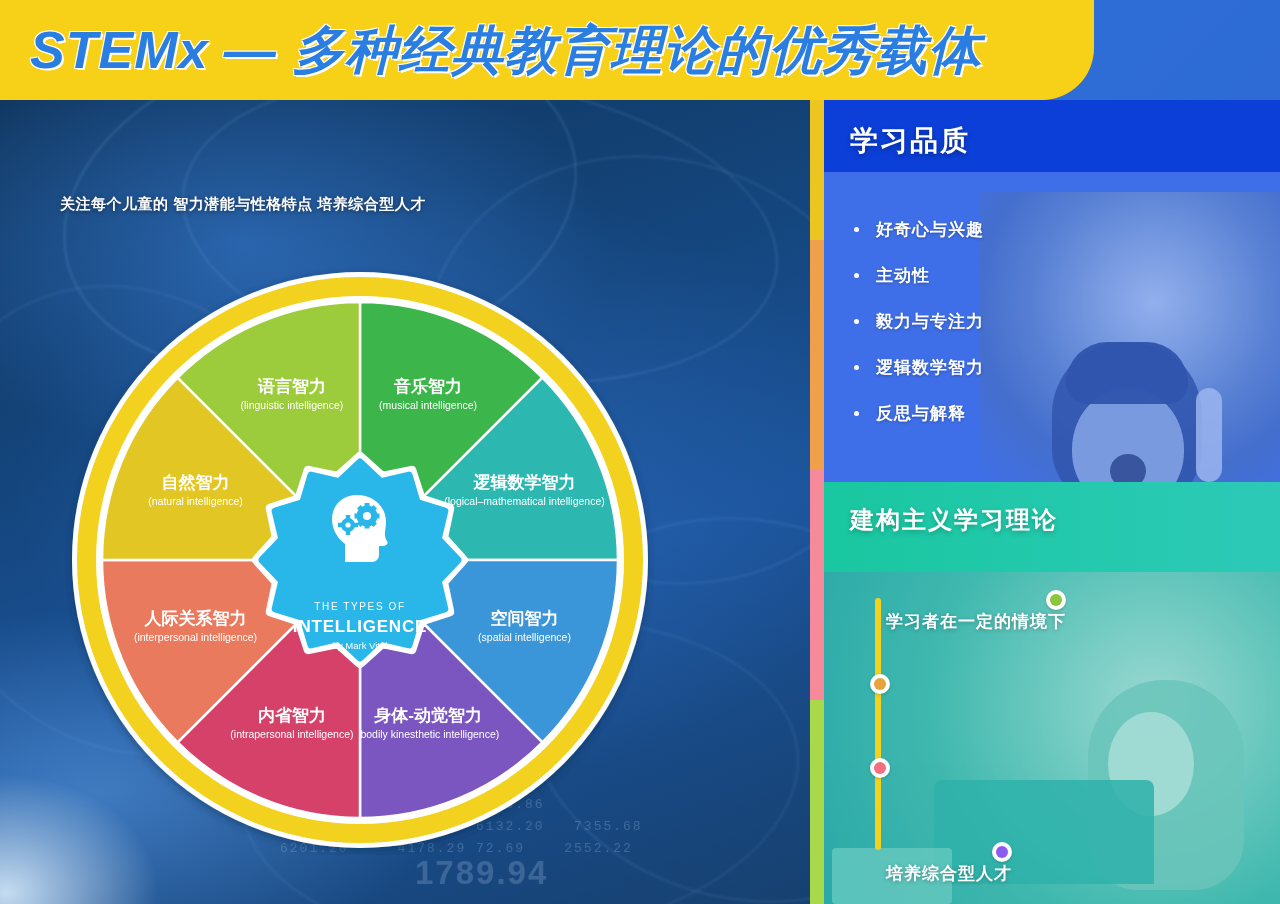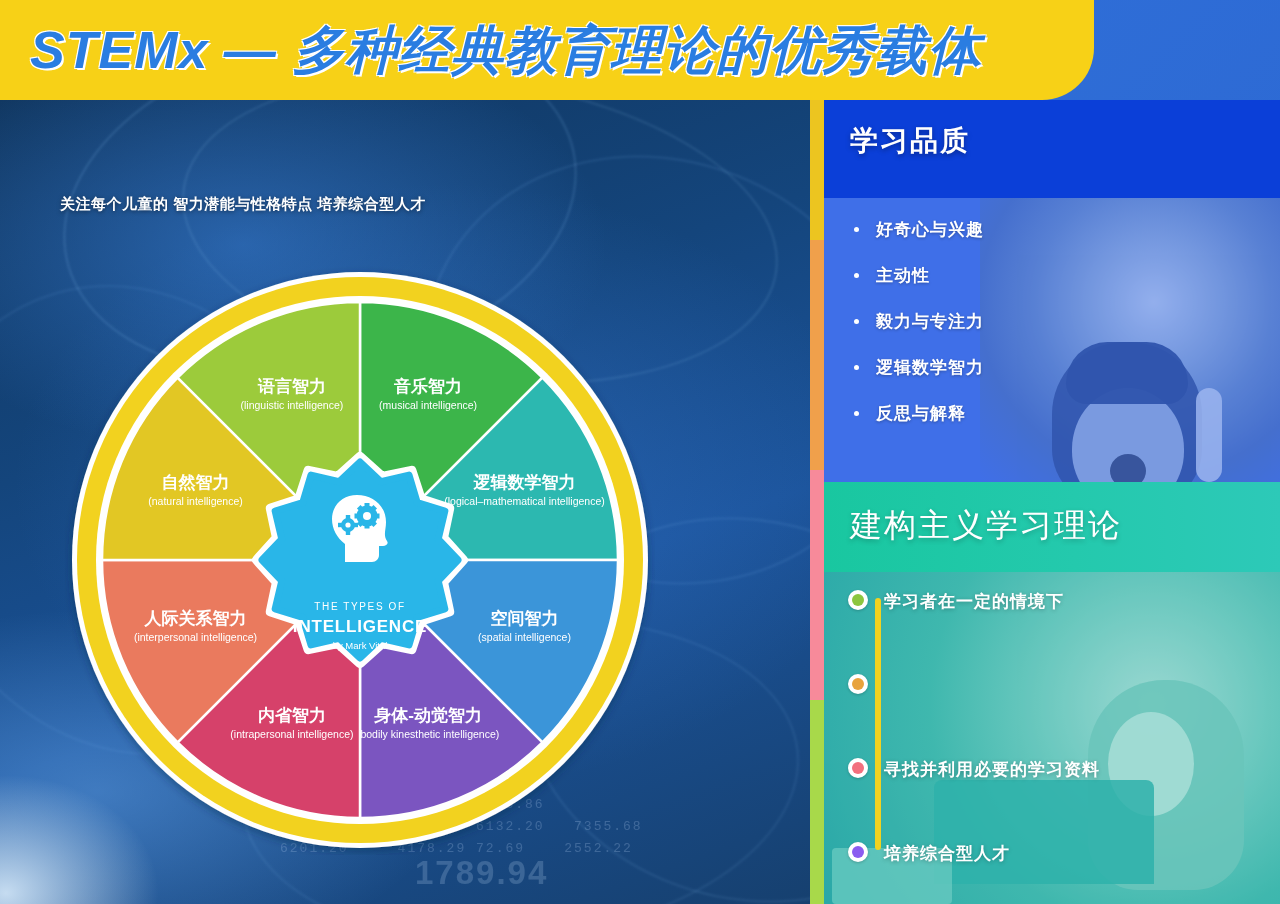--- a/index.html
+++ b/index.html
@@ -135,21 +135,21 @@
   #right-col {
     position: absolute; left: 824px; top: 100px;
     width: 456px; height: 804px;
     display: flex; flex-direction: column;
   }
   .panel { position: relative; overflow: hidden; }
 
   
   #panel-quality { height: 382px; background: #3f6fe8; }
   #q-head {
-    position: relative; height: 98px;
+    position: relative; height: 72px;
     background: #0b3fd8; z-index: 3; padding-left: 48px;
   }
   #q-head-title {
     position: absolute; left: 26px; top: 22px;
     font-size: 28px; font-weight: bold; color: #fff;
     letter-spacing: 2px;
     text-shadow: 0 2px 5px rgba(0,0,0,.35);
   }
   #q-photo {
     position: absolute; right: 0; top: 92px;
@@ -206,21 +206,21 @@
   }
 
   
   #panel-constr { height: 422px; background: #2aa8a8; }
   #c-head {
     position: relative; height: 90px; z-index: 3;
     background: linear-gradient(90deg, #19c7a0 0%, #24c9ad 55%, #2dc9b8 100%);
   }
   #c-head-title {
     position: absolute; left: 26px; top: 22px;
-    font-size: 32px; font-weight: normal; color: #fff;
+    font-size: 24px; font-weight: bold; color: #fff;
     letter-spacing: 2px;
     text-shadow: 0 2px 5px rgba(0,0,0,.25);
   }
   #c-photo {
     position: absolute; left: 0; top: 90px;
     width: 456px; height: 332px;
     background:
       radial-gradient(circle at 72% 40%, #bfe8df 0%, #7fd3c6 30%, #46bdb0 58%, #2aa8a8 100%);
     opacity: .75;
   }
@@ -251,22 +251,22 @@
   #c-timeline {
     position: absolute; left: 0; top: 90px;
     width: 456px; height: 332px; z-index: 4;
   }
   #c-line {
     position: absolute; left: 51px; top: 26px;
     width: 6px; height: 252px;
     background: #f2d21f; border-radius: 3px;
   }
   .c-item {
-    position: absolute; left: 24px;
-    display: flex; align-items: flex-start;
+    position: absolute; left: 46px;
+    display: flex; align-items: flex-end; flex-direction: column;
   }
   .c-bullet {
     width: 20px; height: 20px; border-radius: 50%;
     background: #fff; flex: none;
     display: flex; align-items: center; justify-content: center;
     box-shadow: 0 1px 3px rgba(0,0,0,.2);
   }
   .c-bullet i {
     display: block; width: 12px; height: 12px; border-radius: 50%;
   }
@@ -439,21 +439,20 @@
           </div>
           <div class="c-item" style="top: 102px;">
             <span class="c-bullet">
               <i style="background: rgb(232, 163, 61);"></i>
             </span>
           </div>
           <div class="c-item" style="top: 186px;">
             <span class="c-bullet">
               <i style="background: rgb(242, 112, 126);"></i>
             </span>
-            <span class="c-text">寻找并利用必要的学习资料</span>
           </div>
           <div class="c-item" style="top: 270px;">
             <span class="c-bullet">
               <i style="background: rgb(139, 92, 240);"></i>
             </span>
             <span class="c-text">培养综合型人才</span>
           </div>
         </div>
     </div>
 

